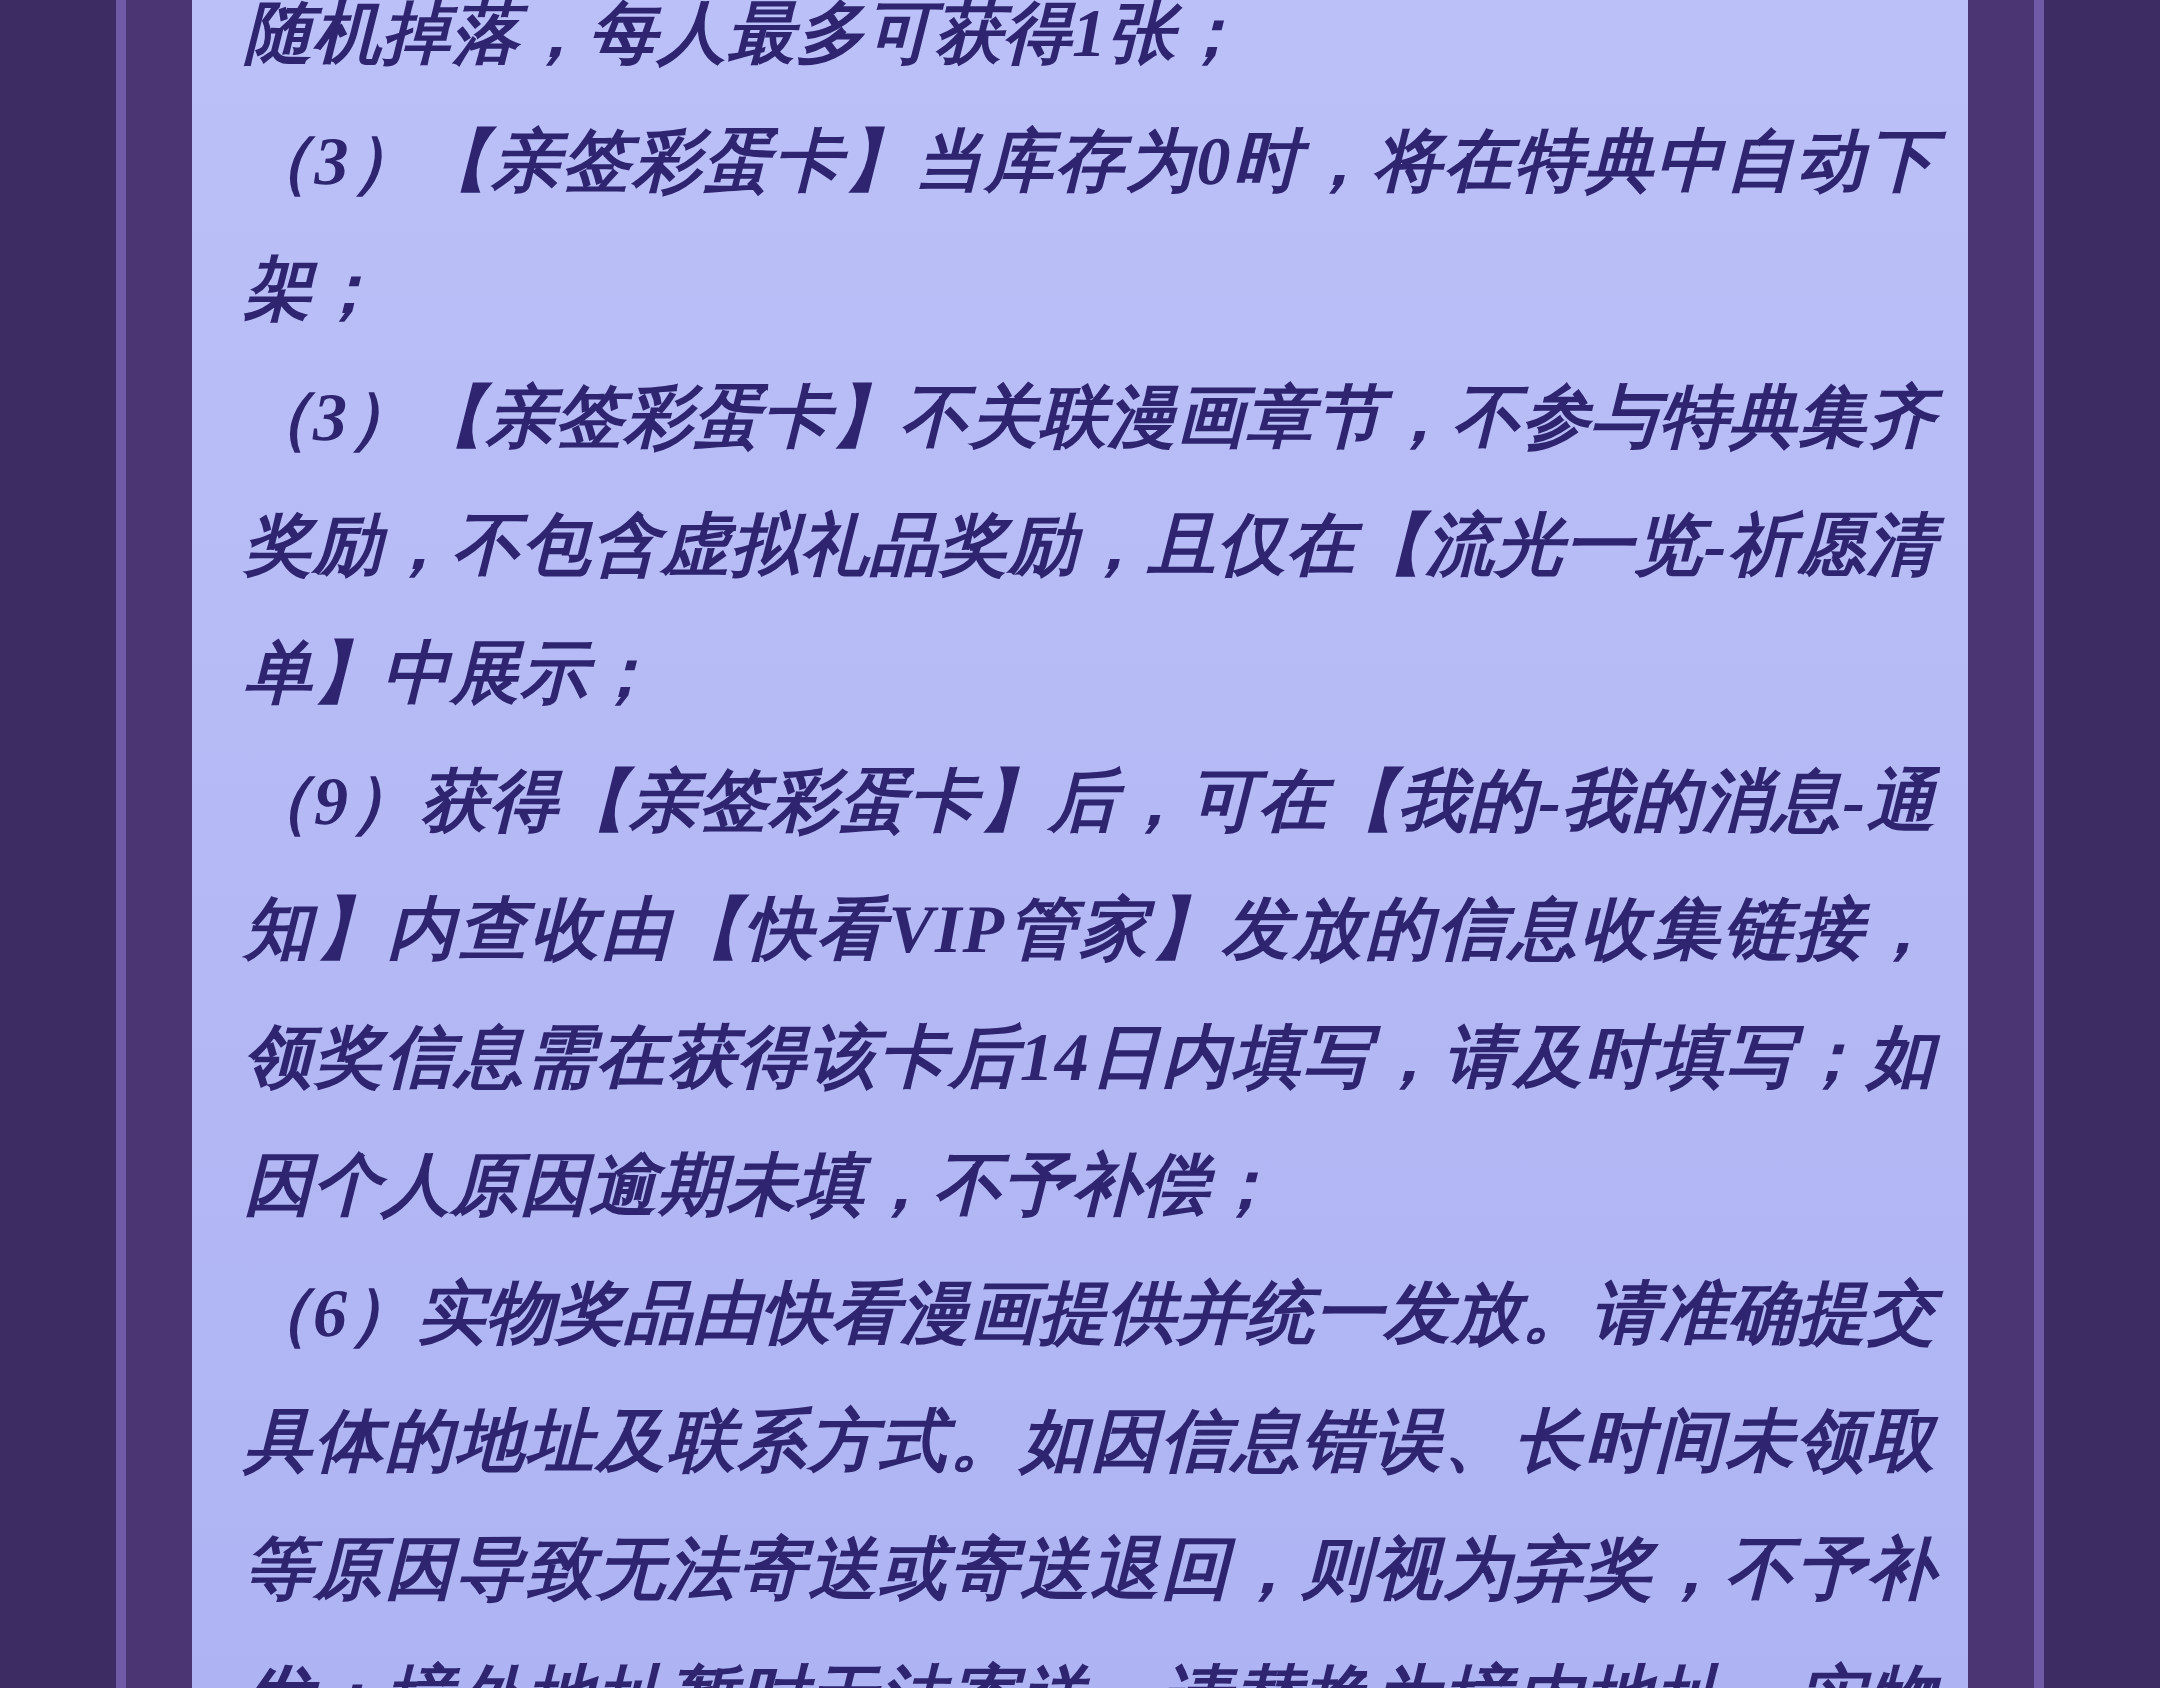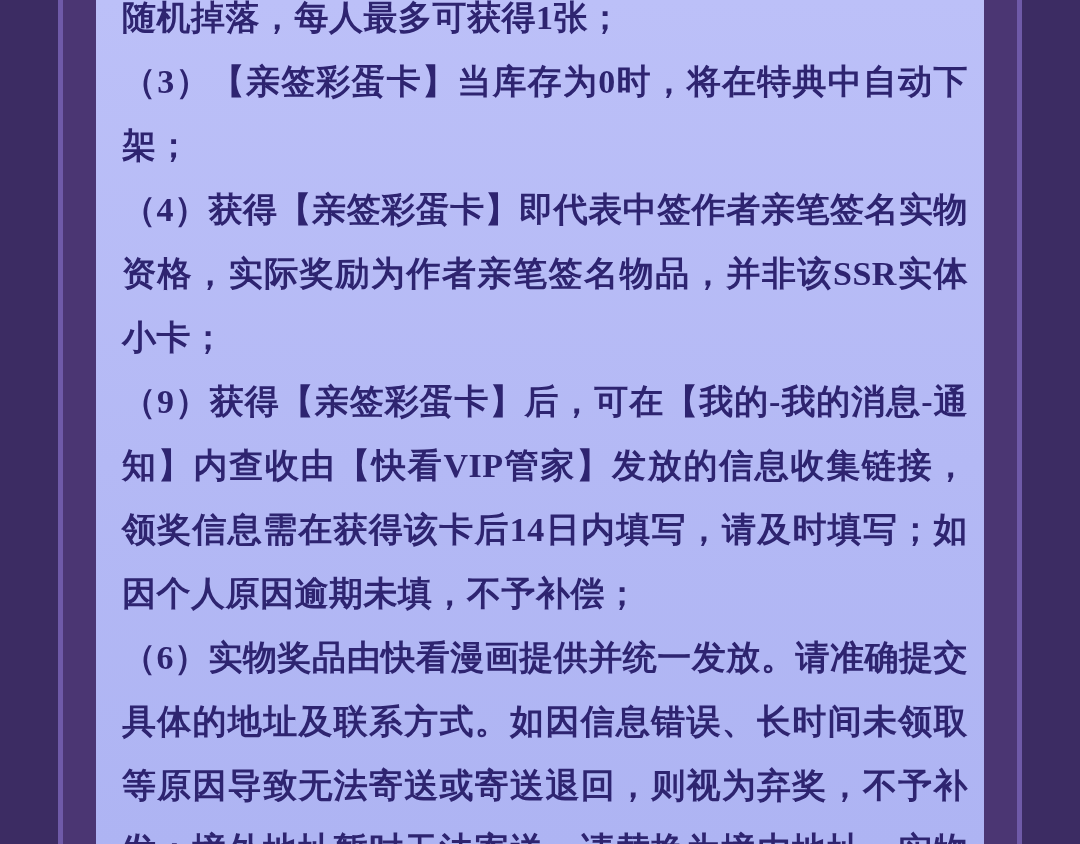--- a/index.html
+++ b/index.html
@@ -12,20 +12,21 @@
     overflow: hidden;
     background: #3a2a66;
     font-family: "Liberation Serif", serif;
   }
   .page {
     position: relative;
     width: 1080px;
     height: 640px;
     background: #ffffff;
     box-sizing: border-box;
+    font-style: italic;
   }
   
   .frame-left-dark {
     position: absolute;
     left: 0; top: 0;
     width: 58px; height: 844px;
     background: #3c2c63;
   }
   .frame-right-dark {
     position: absolute;
@@ -101,18 +102,18 @@
   <div class="inner-band-left"></div>
 
   <div class="frame-right-dark"></div>
   <div class="frame-right-line"></div>
   <div class="inner-band-right"></div>
 
   <div class="sheet">
     <div class="text-body">
       <p class="para clip-top">随机掉落，每人最多可获得1张；</p>
       <p class="para">（3）【亲签彩蛋卡】当库存为0时，将在特典中自动下架；</p>
-      <p class="para">（4）获得【亲签彩蛋卡】即代表中签作者亲笔签名实物资格，实际奖励为作者亲笔签名物品，并非该SSR实体小卡；</p>
+      <p class="para">（3）【亲签彩蛋卡】不关联漫画章节，不参与特典集齐奖励，不包含虚拟礼品奖励，且仅在【流光一览-祈愿清单】中展示；</p>
       <p class="para">（9）获得【亲签彩蛋卡】后，可在【我的-我的消息-通知】内查收由【快看VIP管家】发放的信息收集链接，领奖信息需在获得该卡后14日内填写，请及时填写；如因个人原因逾期未填，不予补偿；</p>
       <p class="para">（6）实物奖品由快看漫画提供并统一发放。请准确提交具体的地址及联系方式。如因信息错误、长时间未领取等原因导致无法寄送或寄送退回，则视为弃奖，不予补发；境外地址暂时无法寄送，请替换为境内地址。实物预计在活动结束后180日内发货，具体发放时间以官方实</p>
     </div>
   </div>
 </div>
 
 </body></html>

